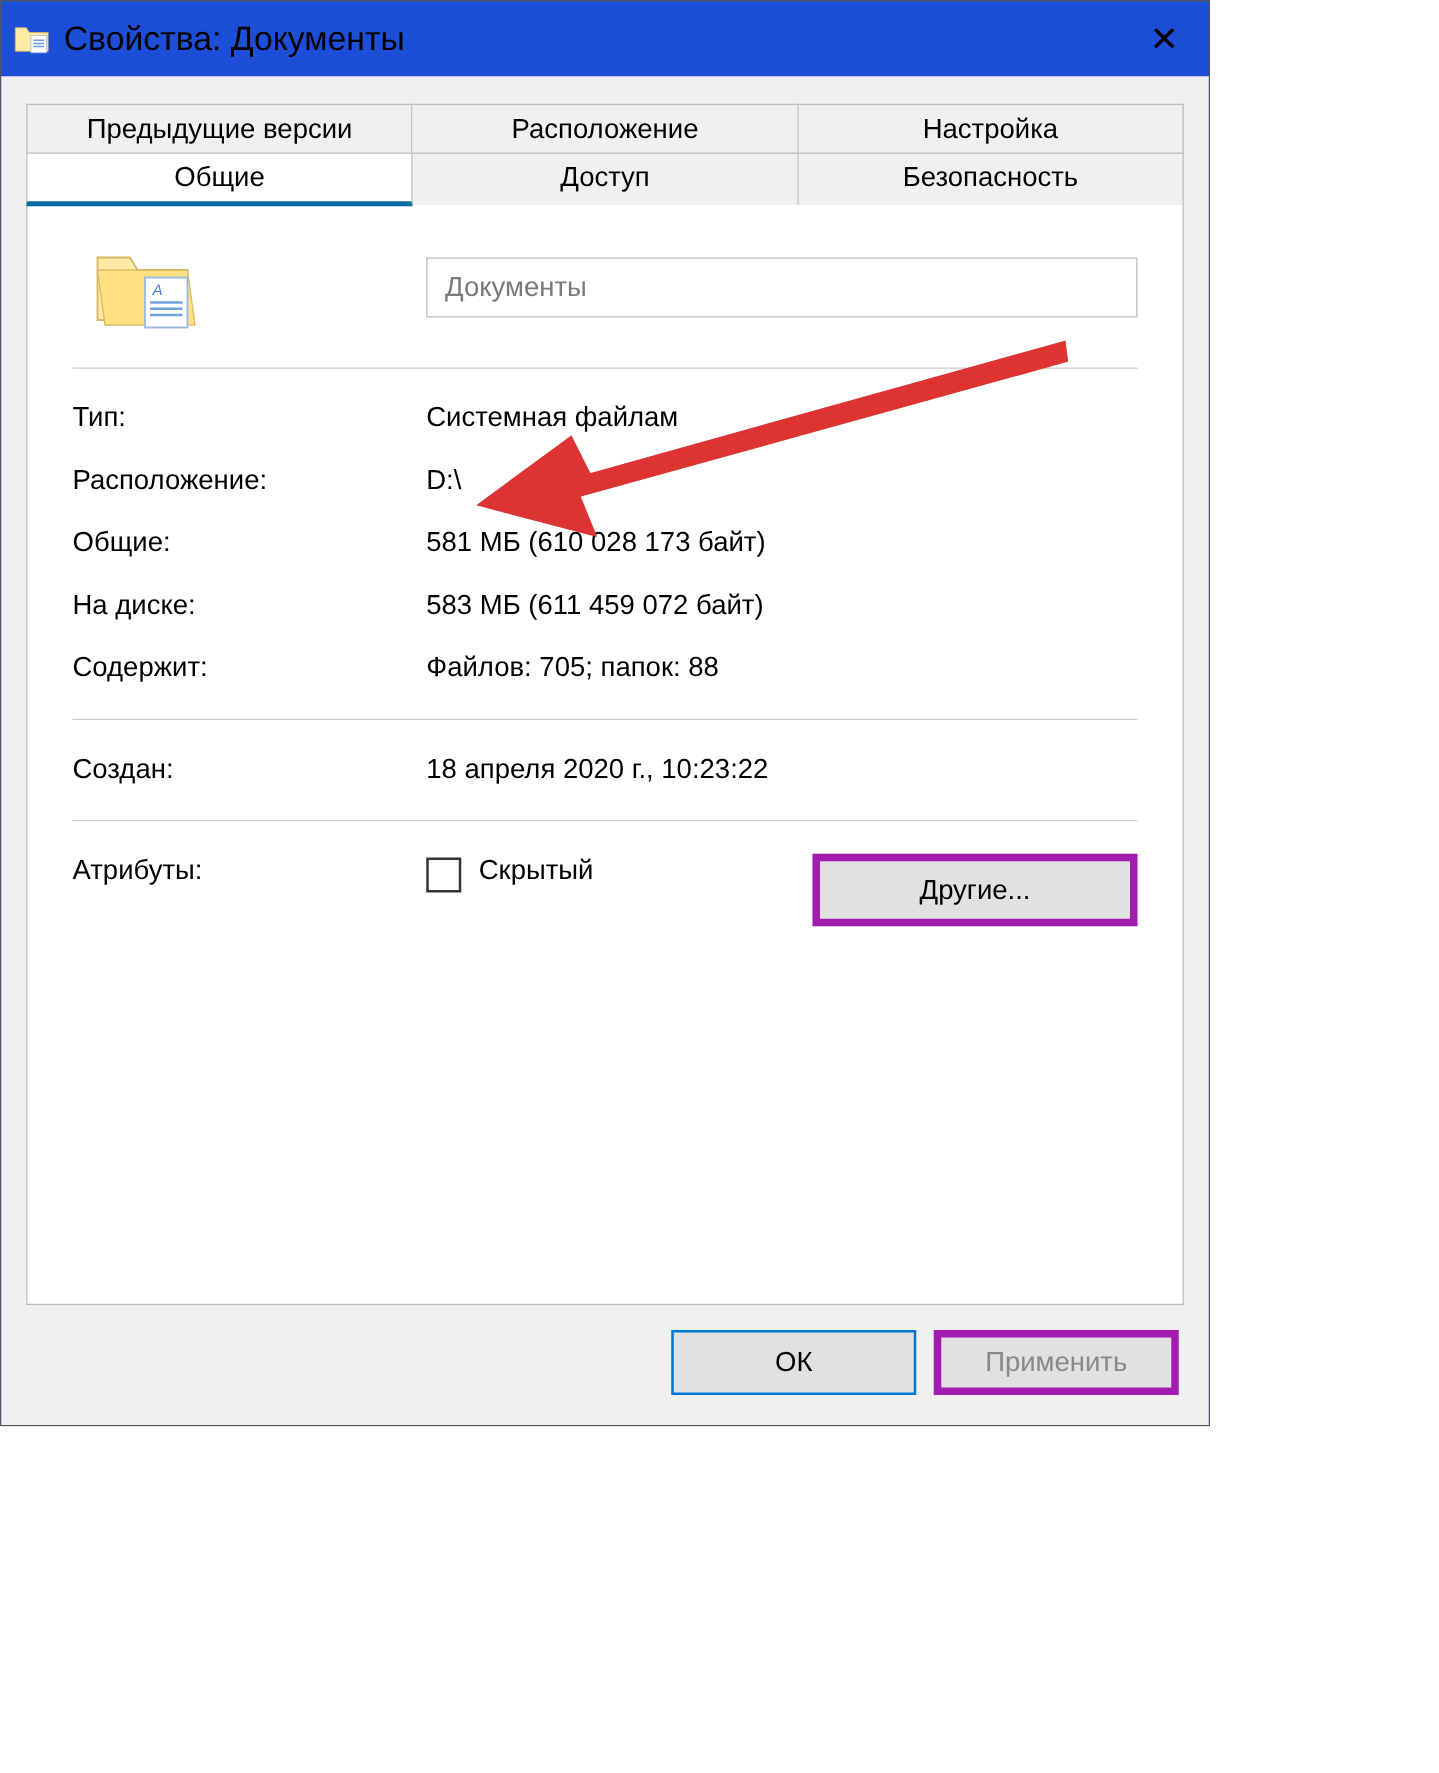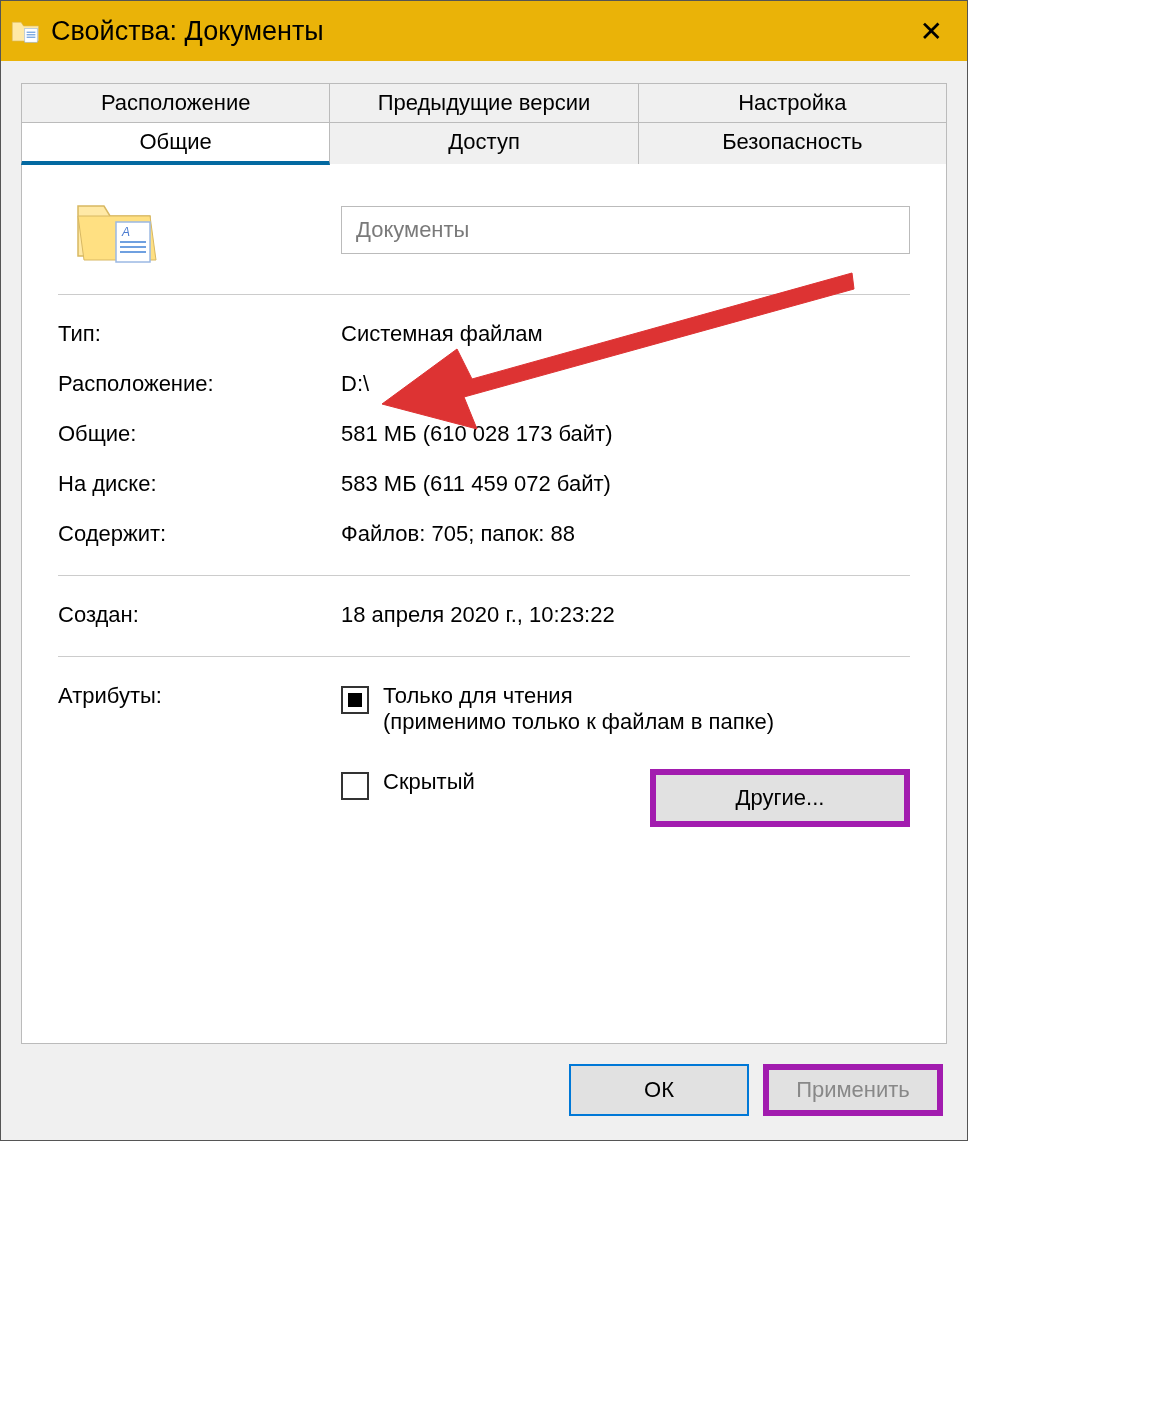--- a/index.html
+++ b/index.html
@@ -6,21 +6,21 @@
   body {
     margin: 0;
     font-family: "Segoe UI", Tahoma, sans-serif;
     background: #fff;
     font-size: 22px;
     color: #000;
   }
   .window {
     width: 968px;
     border: 1.5px solid #555;
-    background: #eab308;
+    background: #1d4ed8;
     margin: 0;
     position: relative;
   }
   .titlebar {
     display: flex;
     align-items: center;
     padding: 10px 14px 10px 10px;
     height: 60px;
   }
   .titlebar .folder-icon-small {
@@ -147,21 +147,21 @@
     width: 260px;
     align-self: flex-start;
   }
   .buttons {
     display: flex;
     justify-content: flex-end;
     gap: 14px;
     padding: 20px 4px 4px 4px;
   }
   .buttons .btn {
-    width: 180px;
+    width: 196px;
     height: 52px;
     display: flex; align-items: center; justify-content: center;
   }
   .btn.default {
     border: 2px solid #0078d7;
     background: #e1e1e1;
   }
   .btn.disabled {
     color: #888;
   }
@@ -188,22 +188,22 @@
       </svg>
     </div>
     <div class="title-text">Свойства: Документы</div>
     <div class="close-x">✕</div>
   </div>
 
   <div class="body">
 
     <div class="tabs">
       <div class="tabrow top">
+        <div class="tab">Предыдущие версии</div>
         <div class="tab">Расположение</div>
-        <div class="tab">Предыдущие версии</div>
         <div class="tab">Настройка</div>
       </div>
       <div class="tabrow bot">
         <div class="tab active">Общие</div>
         <div class="tab">Доступ</div>
         <div class="tab">Безопасность</div>
       </div>
 
       <div class="tabpanel">
 
@@ -254,31 +254,20 @@
         <div class="row">
           <div class="label">Создан:</div>
           <div class="value">18 апреля 2020 г., 10:23:22</div>
         </div>
 
         <hr class="sep">
 
         <div class="row" style="margin-bottom:0;">
           <div class="label">Атрибуты:</div>
           <div class="value">
-            <div class="attr-block" style="margin-bottom:18px;">
-              <div class="left">
-                <label class="chk">
-                  <span class="chkbox indet"></span>
-                  <span>
-                    <span>Только для чтения</span><br>
-                    <span>(применимо только к файлам в папке)</span>
-                  </span>
-                </label>
-              </div>
-            </div>
             <div class="attr-block">
               <div class="left">
                 <label class="chk">
                   <span class="chkbox"></span>
                   <span>Скрытый</span>
                 </label>
               </div>
               <button class="btn btn-other">Другие...</button>
             </div>
           </div>

